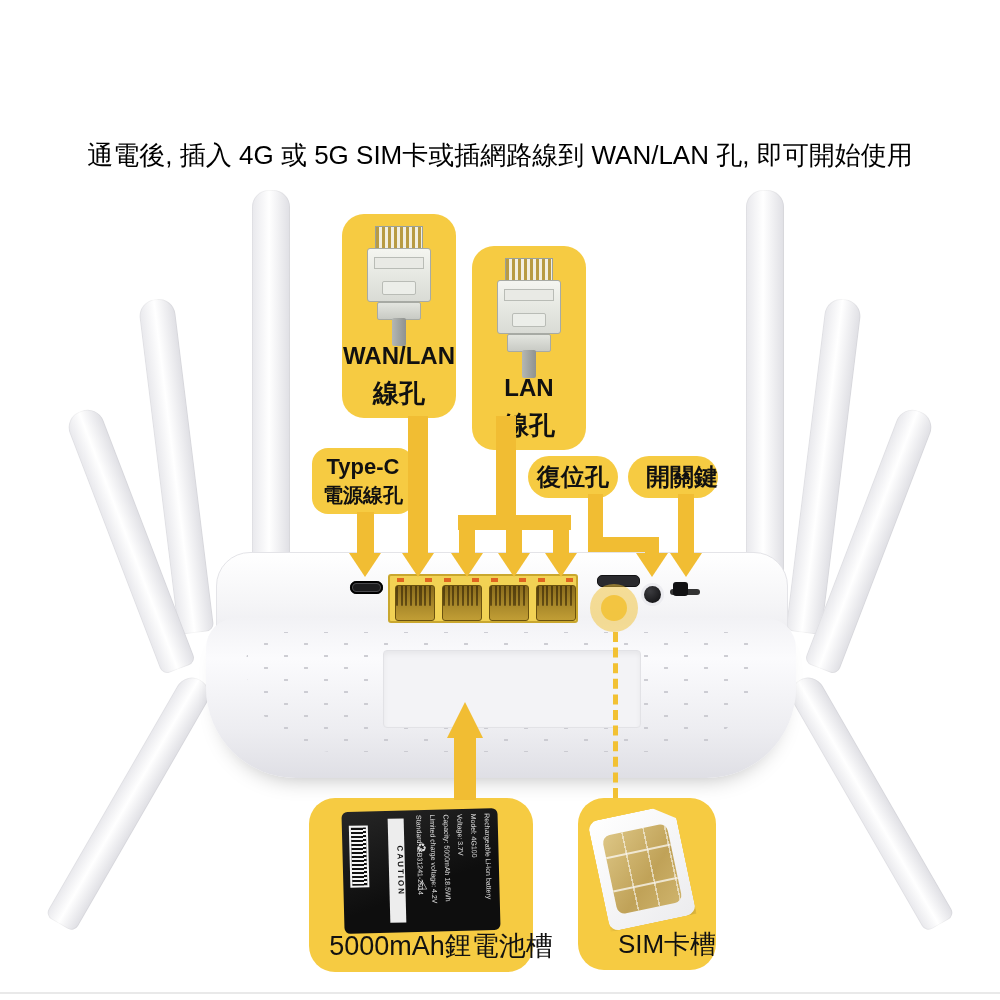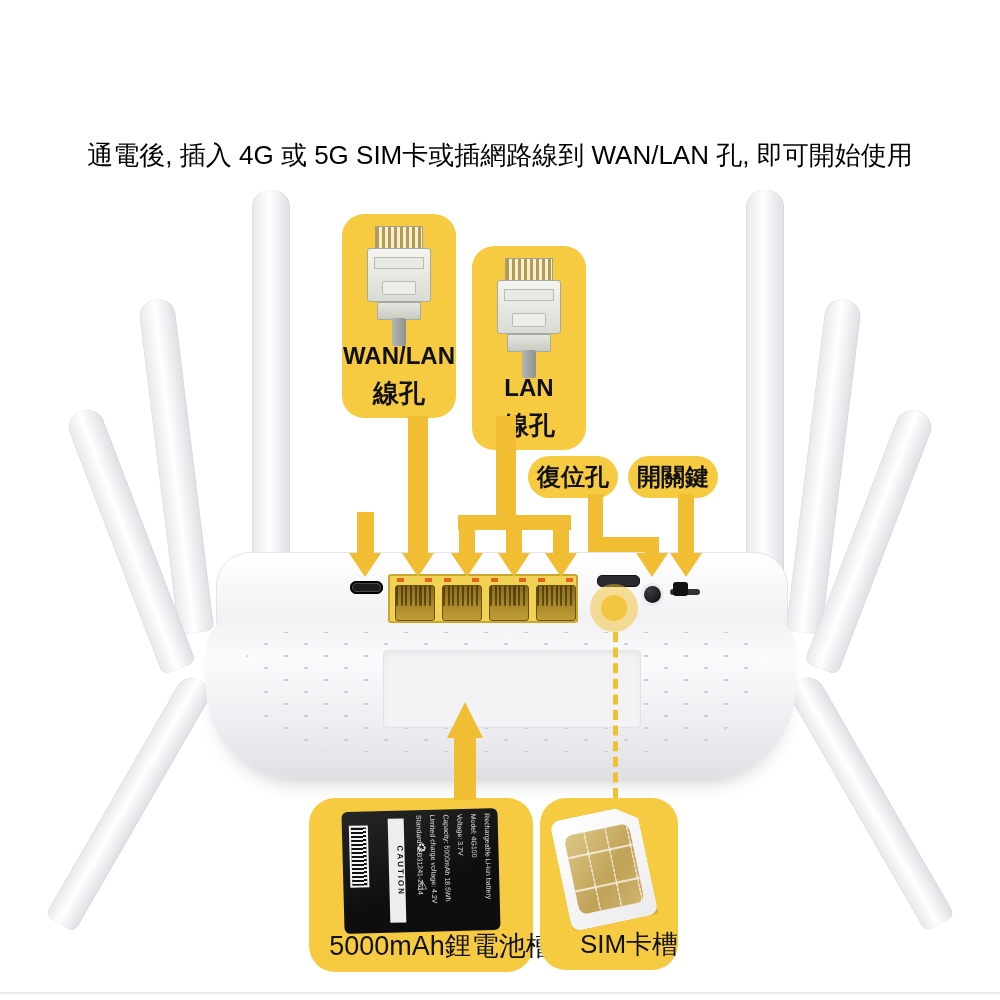--- a/index.html
+++ b/index.html
@@ -67,24 +67,24 @@
   .portbox{width:114px;height:204px;border-radius:22px;}
   .pb-l1{position:absolute;top:128px;width:100%;font-size:24px;font-weight:800;}
   .pb-l2{position:absolute;top:162px;width:100%;font-size:26px;font-weight:800;}
   .wanlanBox{left:342px;top:214px;}
   .lanBox{left:472px;top:214px;margin-top:32px;}
   .tcBox{left:312px;top:448px;width:102px;height:66px;border-radius:16px;z-index:6;}
   .tc-l1{position:absolute;top:6px;width:100%;font-size:22px;font-weight:800;}
   .tc-l2{position:absolute;top:34px;width:100%;font-size:20px;font-weight:800;}
   .pill{height:42px;line-height:42px;border-radius:21px;font-size:24px;font-weight:800;z-index:6;}
   .resetPill{left:528px;top:456px;width:90px;text-align:center;}
-  .powerPill{left:628px;top:456px;width:90px;}
+  .powerPill{left:628px;top:456px;width:90px;text-align:right;}
   .bbox{border-radius:26px;}
   .batteryBox{left:309px;top:798px;width:224px;height:174px;}
-  .simBox{left:540px;top:798px;width:138px;height:172px;}
+  .simBox{left:578px;top:798px;width:138px;height:172px;}
   .bb-label{position:absolute;bottom:8px;width:100%;font-size:27px;font-weight:400;margin-left:20px;}
   .bb-label.sm{font-size:26px;}
 
   
   .rj45{position:absolute;top:12px;left:50%;transform:translateX(-50%);width:64px;height:120px;}
   .rj-pins{position:absolute;top:0;left:8px;width:46px;height:22px;border:1px solid #9aa09a;border-bottom:none;
            background:repeating-linear-gradient(90deg,#b89b43 0 3px,#f2efe2 3px 6px);}
   .rj-shell{position:absolute;top:22px;left:0;width:62px;height:52px;border:1px solid #a7aaa4;border-radius:3px;
            background:linear-gradient(180deg,#f4f5f0,#d9dbd5);}
   .rj-shell::before{content:"";position:absolute;left:6px;right:6px;top:8px;height:10px;
@@ -182,20 +182,24 @@
     <div class="rj45">
       <div class="rj-pins"></div>
       <div class="rj-shell"></div>
       <div class="rj-boot"></div>
       <div class="rj-cable"></div>
     </div>
     <div class="pb-l1">LAN</div>
     <div class="pb-l2">線孔</div>
   </div>
 
+  <div class="ybox tcBox">
+    <div class="tc-l1">Type-C</div>
+    <div class="tc-l2">電源線孔</div>
+  </div>
 
   <div class="ybox pill resetPill">復位孔</div>
   <div class="ybox pill powerPill">開關鍵</div>
 
   <div class="abar" style="left:357px;top:512px;width:17px;height:43px;"></div>
   <div class="ahd" style="left:349px;top:553px;"></div>
 
   <div class="abar" style="left:408px;top:416px;width:20px;height:137px;"></div>
   <div class="ahd" style="left:402px;top:553px;"></div>
 

